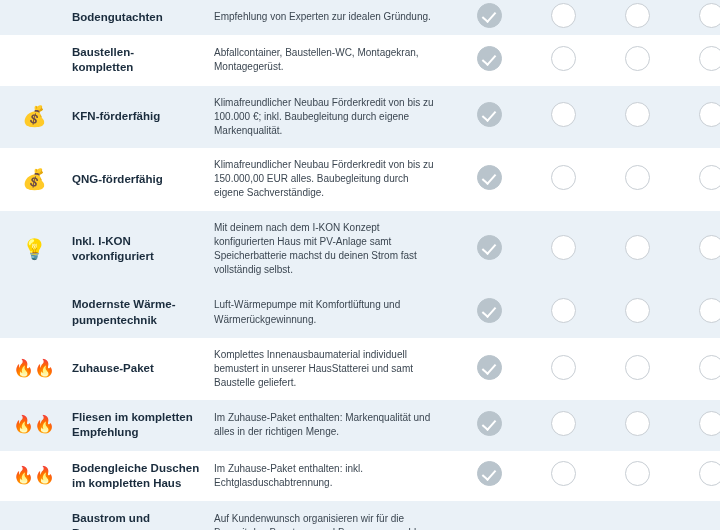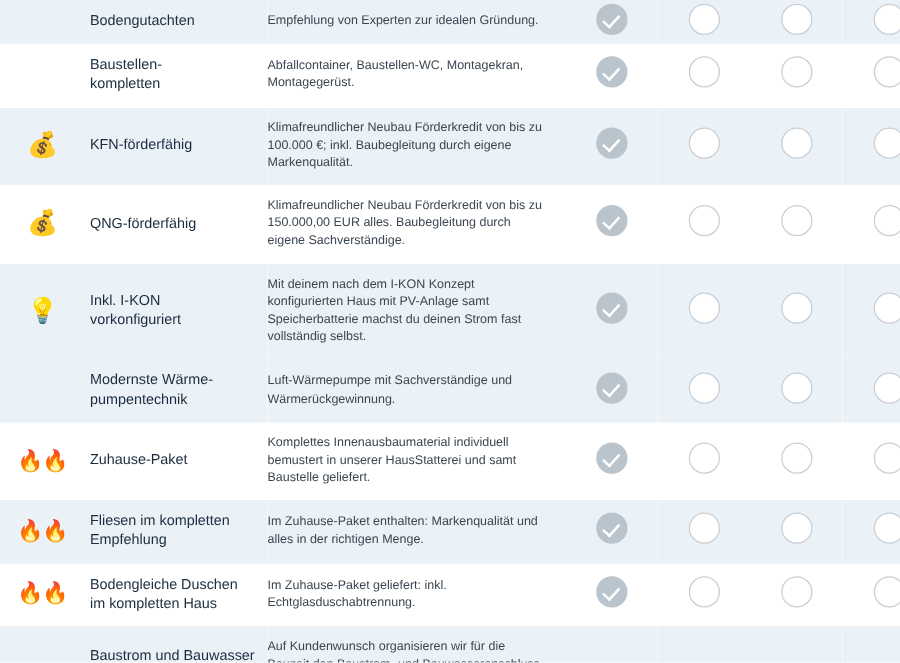--- a/index.html
+++ b/index.html
@@ -31,21 +31,21 @@
     width: 68px;
     text-align: center;
     vertical-align: middle;
     padding: 0;
   }
   .cell-name {
     width: 132px;
     vertical-align: middle;
     padding: 10px 10px 10px 4px;
     font-size: 11.5px;
-    font-weight: normal;
+    font-weight: bold;
     color: #1a2c3d;
     line-height: 1.32;
   }
   .cell-desc {
     width: 222px;
     vertical-align: middle;
     padding: 10px 16px 10px 0;
     font-size: 10px;
     color: #3b4651;
     line-height: 1.42;
@@ -159,21 +159,21 @@
       <td class="cell-check"><span class="circle"></span></td>
       <td class="cell-check"><span class="circle"></span></td>
     </tr>
 
     <tr class="row alt">
       <td class="cell-icon">
         <span class="emoji"></span>
       </td>
       <td class="cell-name" style="white-space:pre-line">Modernste Wärme-
 pumpentechnik</td>
-      <td class="cell-desc">Luft-Wärmepumpe mit Sachverständige und Wärmerückgewinnung.</td>
+      <td class="cell-desc">Luft-Wärmepumpe mit Komfortlüftung und Wärmerückgewinnung.</td>
       <td class="cell-check"><span class="circle filled"></span></td>
       <td class="cell-check"><span class="circle"></span></td>
       <td class="cell-check"><span class="circle"></span></td>
       <td class="cell-check"><span class="circle"></span></td>
     </tr>
 
     <tr class="row plain">
       <td class="cell-icon">
         <span class="emoji">🔥🔥</span>
       </td>
@@ -195,21 +195,21 @@
       <td class="cell-check"><span class="circle"></span></td>
       <td class="cell-check"><span class="circle"></span></td>
       <td class="cell-check"><span class="circle"></span></td>
     </tr>
 
     <tr class="row plain">
       <td class="cell-icon">
         <span class="emoji">🔥🔥</span>
       </td>
       <td class="cell-name">Bodengleiche Duschen im kompletten Haus</td>
-      <td class="cell-desc">Im Zuhause-Paket geliefert: inkl. Echtglasduschabtrennung.</td>
+      <td class="cell-desc">Im Zuhause-Paket enthalten: inkl. Echtglasduschabtrennung.</td>
       <td class="cell-check"><span class="circle filled"></span></td>
       <td class="cell-check"><span class="circle"></span></td>
       <td class="cell-check"><span class="circle"></span></td>
       <td class="cell-check"><span class="circle"></span></td>
     </tr>
 
     <tr class="row alt">
       <td class="cell-icon">
         
       </td>

